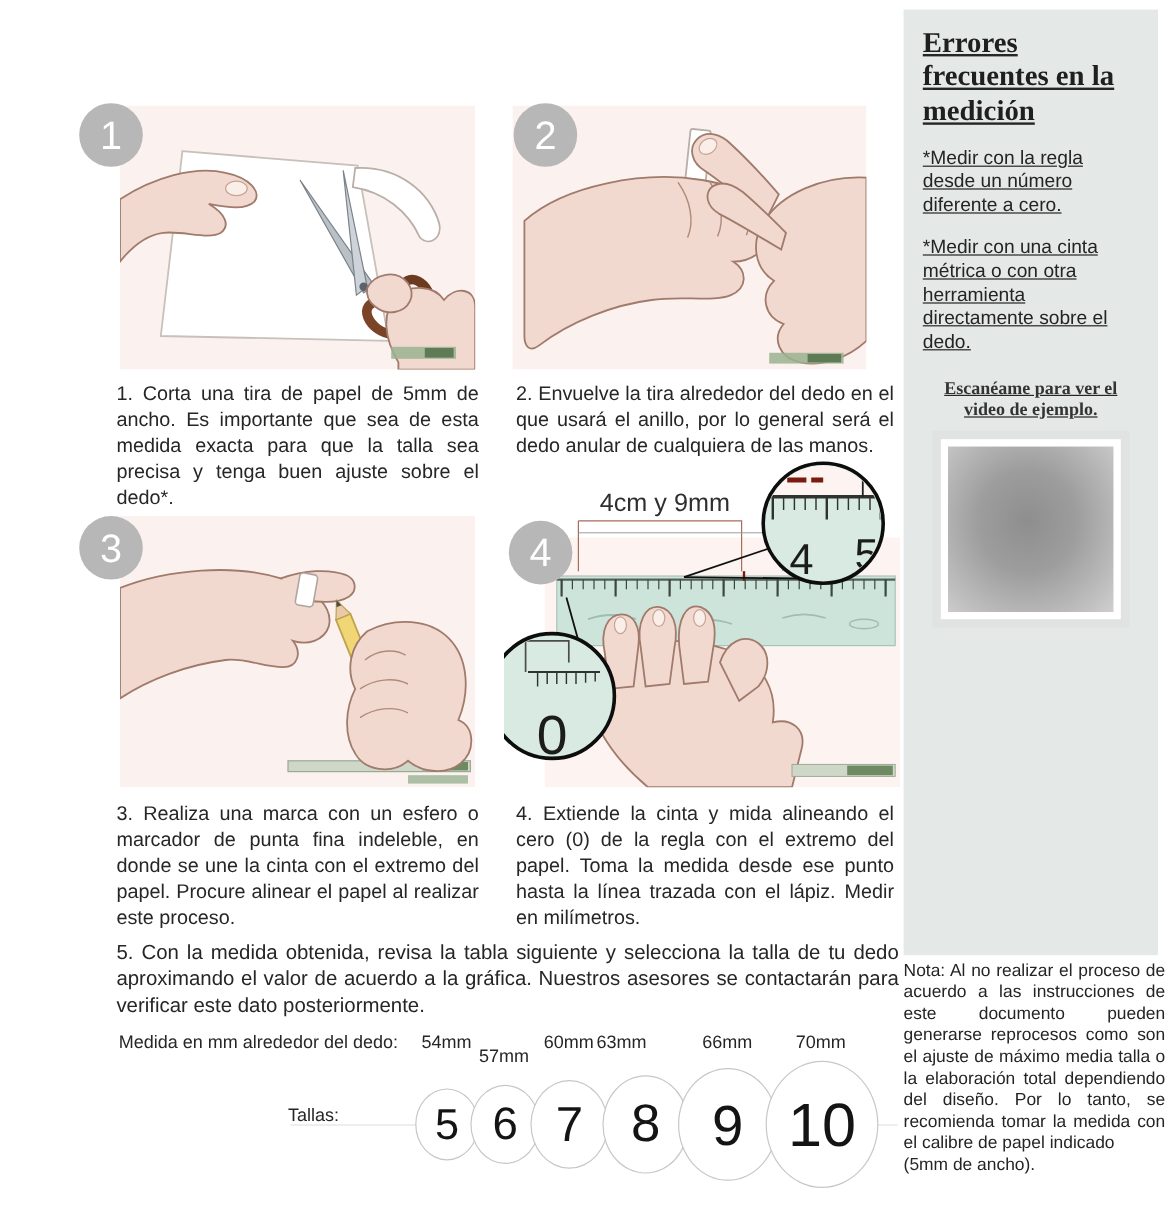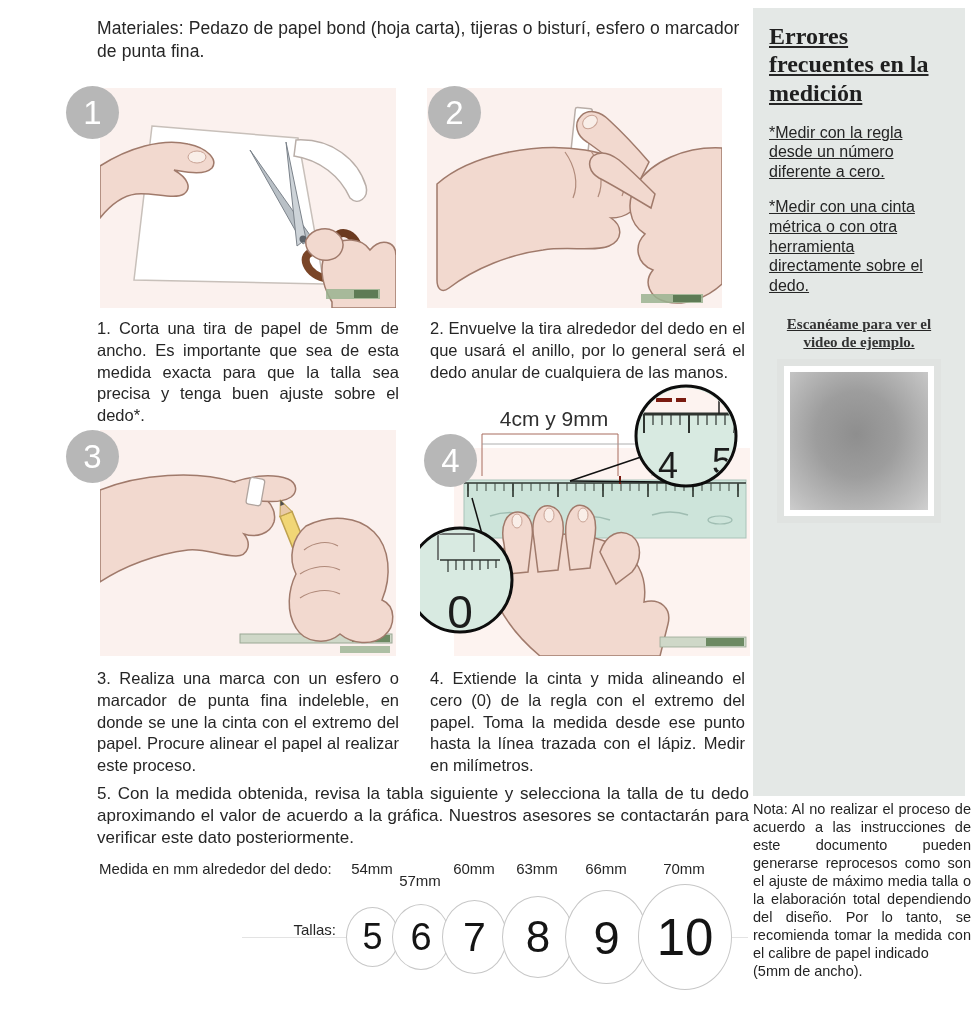--- a/index.html
+++ b/index.html
@@ -32,26 +32,26 @@
   
   .ill { position:absolute; }
   .ill1 { left:100px; top:88px; }
   .ill2 { left:427px; top:88px; }
   .ill3 { left:100px; top:430px; }
   .ill4 { left:420px; top:384px; z-index:2; }
 
   
   .chart-measure-label { position:absolute; left:99px;  top:860px; font-size:15px; }
   .chart-tallas-label  { position:absolute; left:240px; top:921px; width:96px;
-    text-align:right; font-size:15px; }
+    font-size:15px; }
   .chart-baseline { position:absolute; left:242px; top:937px; width:506px;
     height:1px; background:#e3e3e3; }
   .mm-label { position:absolute; top:860px; width:60px; text-align:center; font-size:15px; }
   .mm-0 {left:342px;} .mm-1 {left:390px;margin-top:12px;} .mm-2 {left:444px;}
-  .mm-3 {left:507px;text-align:center;} .mm-4 {left:576px;} .mm-5 {left:654px;}
+  .mm-3 {left:488px;text-align:center;} .mm-4 {left:576px;} .mm-5 {left:654px;}
   .size-circle { position:absolute; border:1.5px solid #c7c7c7; border-radius:50%;
     background:#ffffff; display:flex; align-items:center; justify-content:center;
     color:#141414; font-weight:300; }
   .sc-0 { left:346px; top:907px; width:51px; height:58px;  font-size:36px; }
   .sc-1 { left:392px; top:904px; width:56px; height:64px;  font-size:38px; }
   .sc-2 { left:442px; top:900px; width:63px; height:72px;  font-size:41px; }
   .sc-3 { left:502px; top:896px; width:70px; height:80px;  font-size:44px; }
   .sc-4 { left:565px; top:890px; width:81px; height:92px;  font-size:47px; }
   .sc-5 { left:638px; top:884px; width:92px; height:104px; font-size:51px; }
 
@@ -70,21 +70,20 @@
 
   
   .note { position:absolute; left:753px; top:801px; width:218px; font-size:14.5px;
     line-height:1.24; text-align:justify; white-space:pre-line; color:#242424; }
 </style>
 </head>
 <body>
 
 <div id="page">
 
-  <div class="materials">Materiales: Pedazo de papel bond (hoja carta), tijeras o bisturí, esfero o marcador de punta fina.</div>
 
   <div class="badge b1">1</div>
   <div class="badge b2">2</div>
   <div class="badge b3">3</div>
   <div class="badge b4">4</div>
 
   <svg class="ill ill1" width="296" height="220" viewBox="0 0 296 220">
     <rect width="296" height="220" fill="#fbf1ee"></rect>
     <g>
       <path d="M52,38 L198,50 L224,196 L34,192 Z" fill="#ffffff" stroke="#c8c0ba" stroke-width="1.5"></path>

